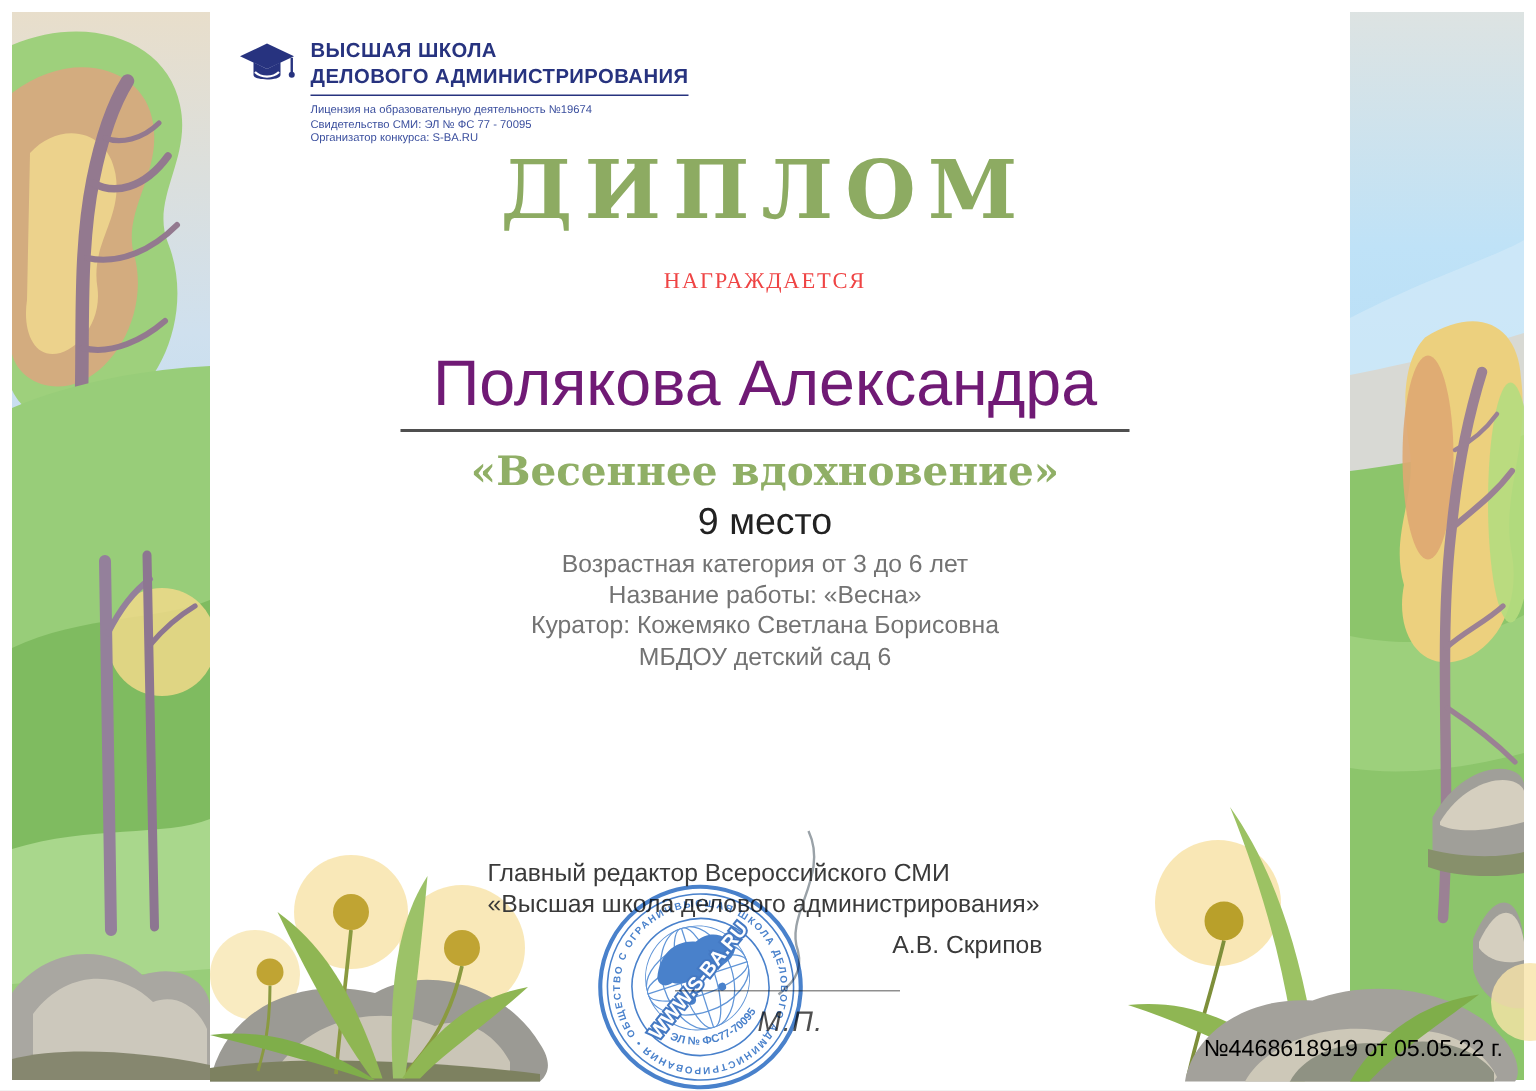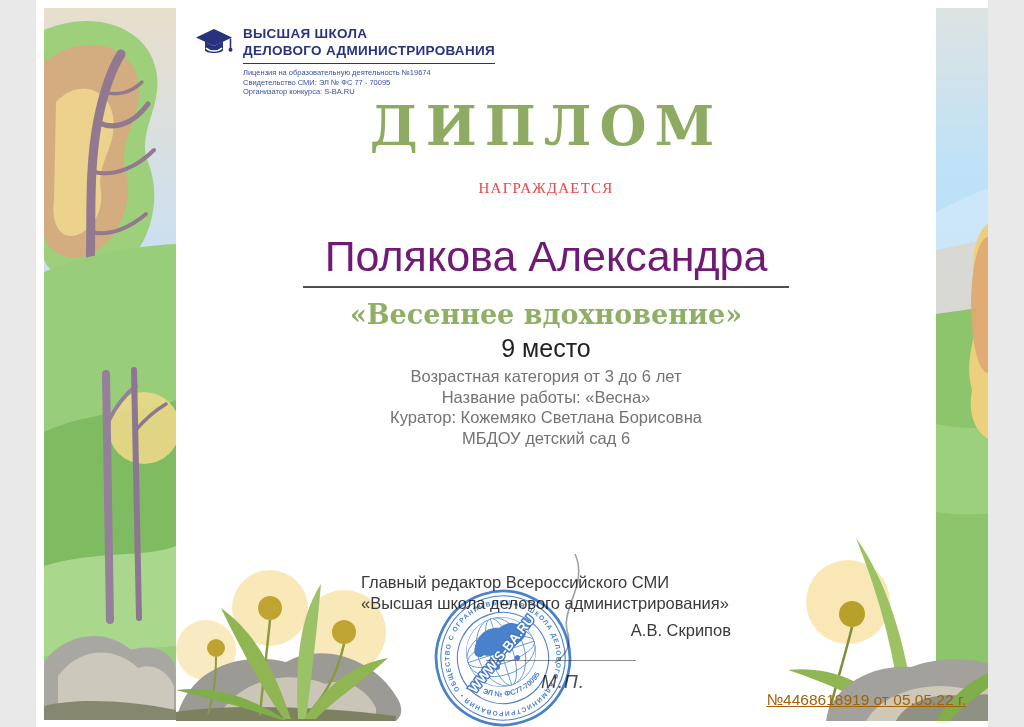--- a/index.html
+++ b/index.html
@@ -1,17 +1,17 @@
 <!DOCTYPE html>
 <html><head>
 <meta charset="utf-8">
 <style>
   html,body { margin:0; padding:0; background:#e9e9e9; }
   .page {
-    position:relative; width:952px; height:727px; background:#ffffff;
+    position:relative; width:1024px; height:727px; background:#ffffff;
     font-family:"Liberation Sans", sans-serif; overflow:hidden; margin:0 auto;
   }
   .bg-svg { position:absolute; left:0; top:0; z-index:1; }
 
   
   .logo { position:absolute; left:158px; top:26px; z-index:4; display:flex; gap:9px; align-items:flex-start; }
   .logo-cap { flex:0 0 auto; margin-top:2px; }
   .logo-title { font-size:13.5px; font-weight:bold; color:#27337f; line-height:16.5px; letter-spacing:.3px;
                 border-bottom:1.5px solid #27337f; padding-bottom:4px; margin-bottom:4px; }
   .logo-fine { font-size:7.5px; line-height:9.5px; color:#3b4f9e; }
@@ -30,21 +30,21 @@
 
   
   .sign-block { position:absolute; left:325px; top:572px; width:370px; z-index:4;
                 font-size:16.5px; line-height:21px; color:#3a3a3a; }
   .sign-name  { margin-top:6px;text-align:right; }
   .sig-line { position:absolute; left:450px; top:660px; width:150px; height:0;
               border-top:1.5px solid #8f8f8f; z-index:2; }
   .mp { position:absolute; left:505px; top:671px; font-size:19px; letter-spacing:1px; color:#4f4f4f; z-index:2;font-style:italic; }
   .squiggle { position:absolute; left:495px; top:550px; z-index:3; }
   .stamp { position:absolute; left:397px; top:588px; z-index:5; opacity:.88; mix-blend-mode:multiply; }
-  .number { position:absolute; right:22px; top:691px; z-index:6; font-size:15.5px; color:#a16207;text-decoration:underline; }
+  .number { position:absolute; right:22px; top:691px; z-index:6; font-size:15.5px; color:#000000; }
 </style>
 </head>
 <body>
 
 <div class="page">
 
   <svg class="bg-svg" width="1024" height="727" viewBox="0 0 1024 727">
     <defs>
       <linearGradient id="skyL" x1="0" y1="0" x2="0" y2="1">
         <stop offset="0" stop-color="#e8decb"></stop>

